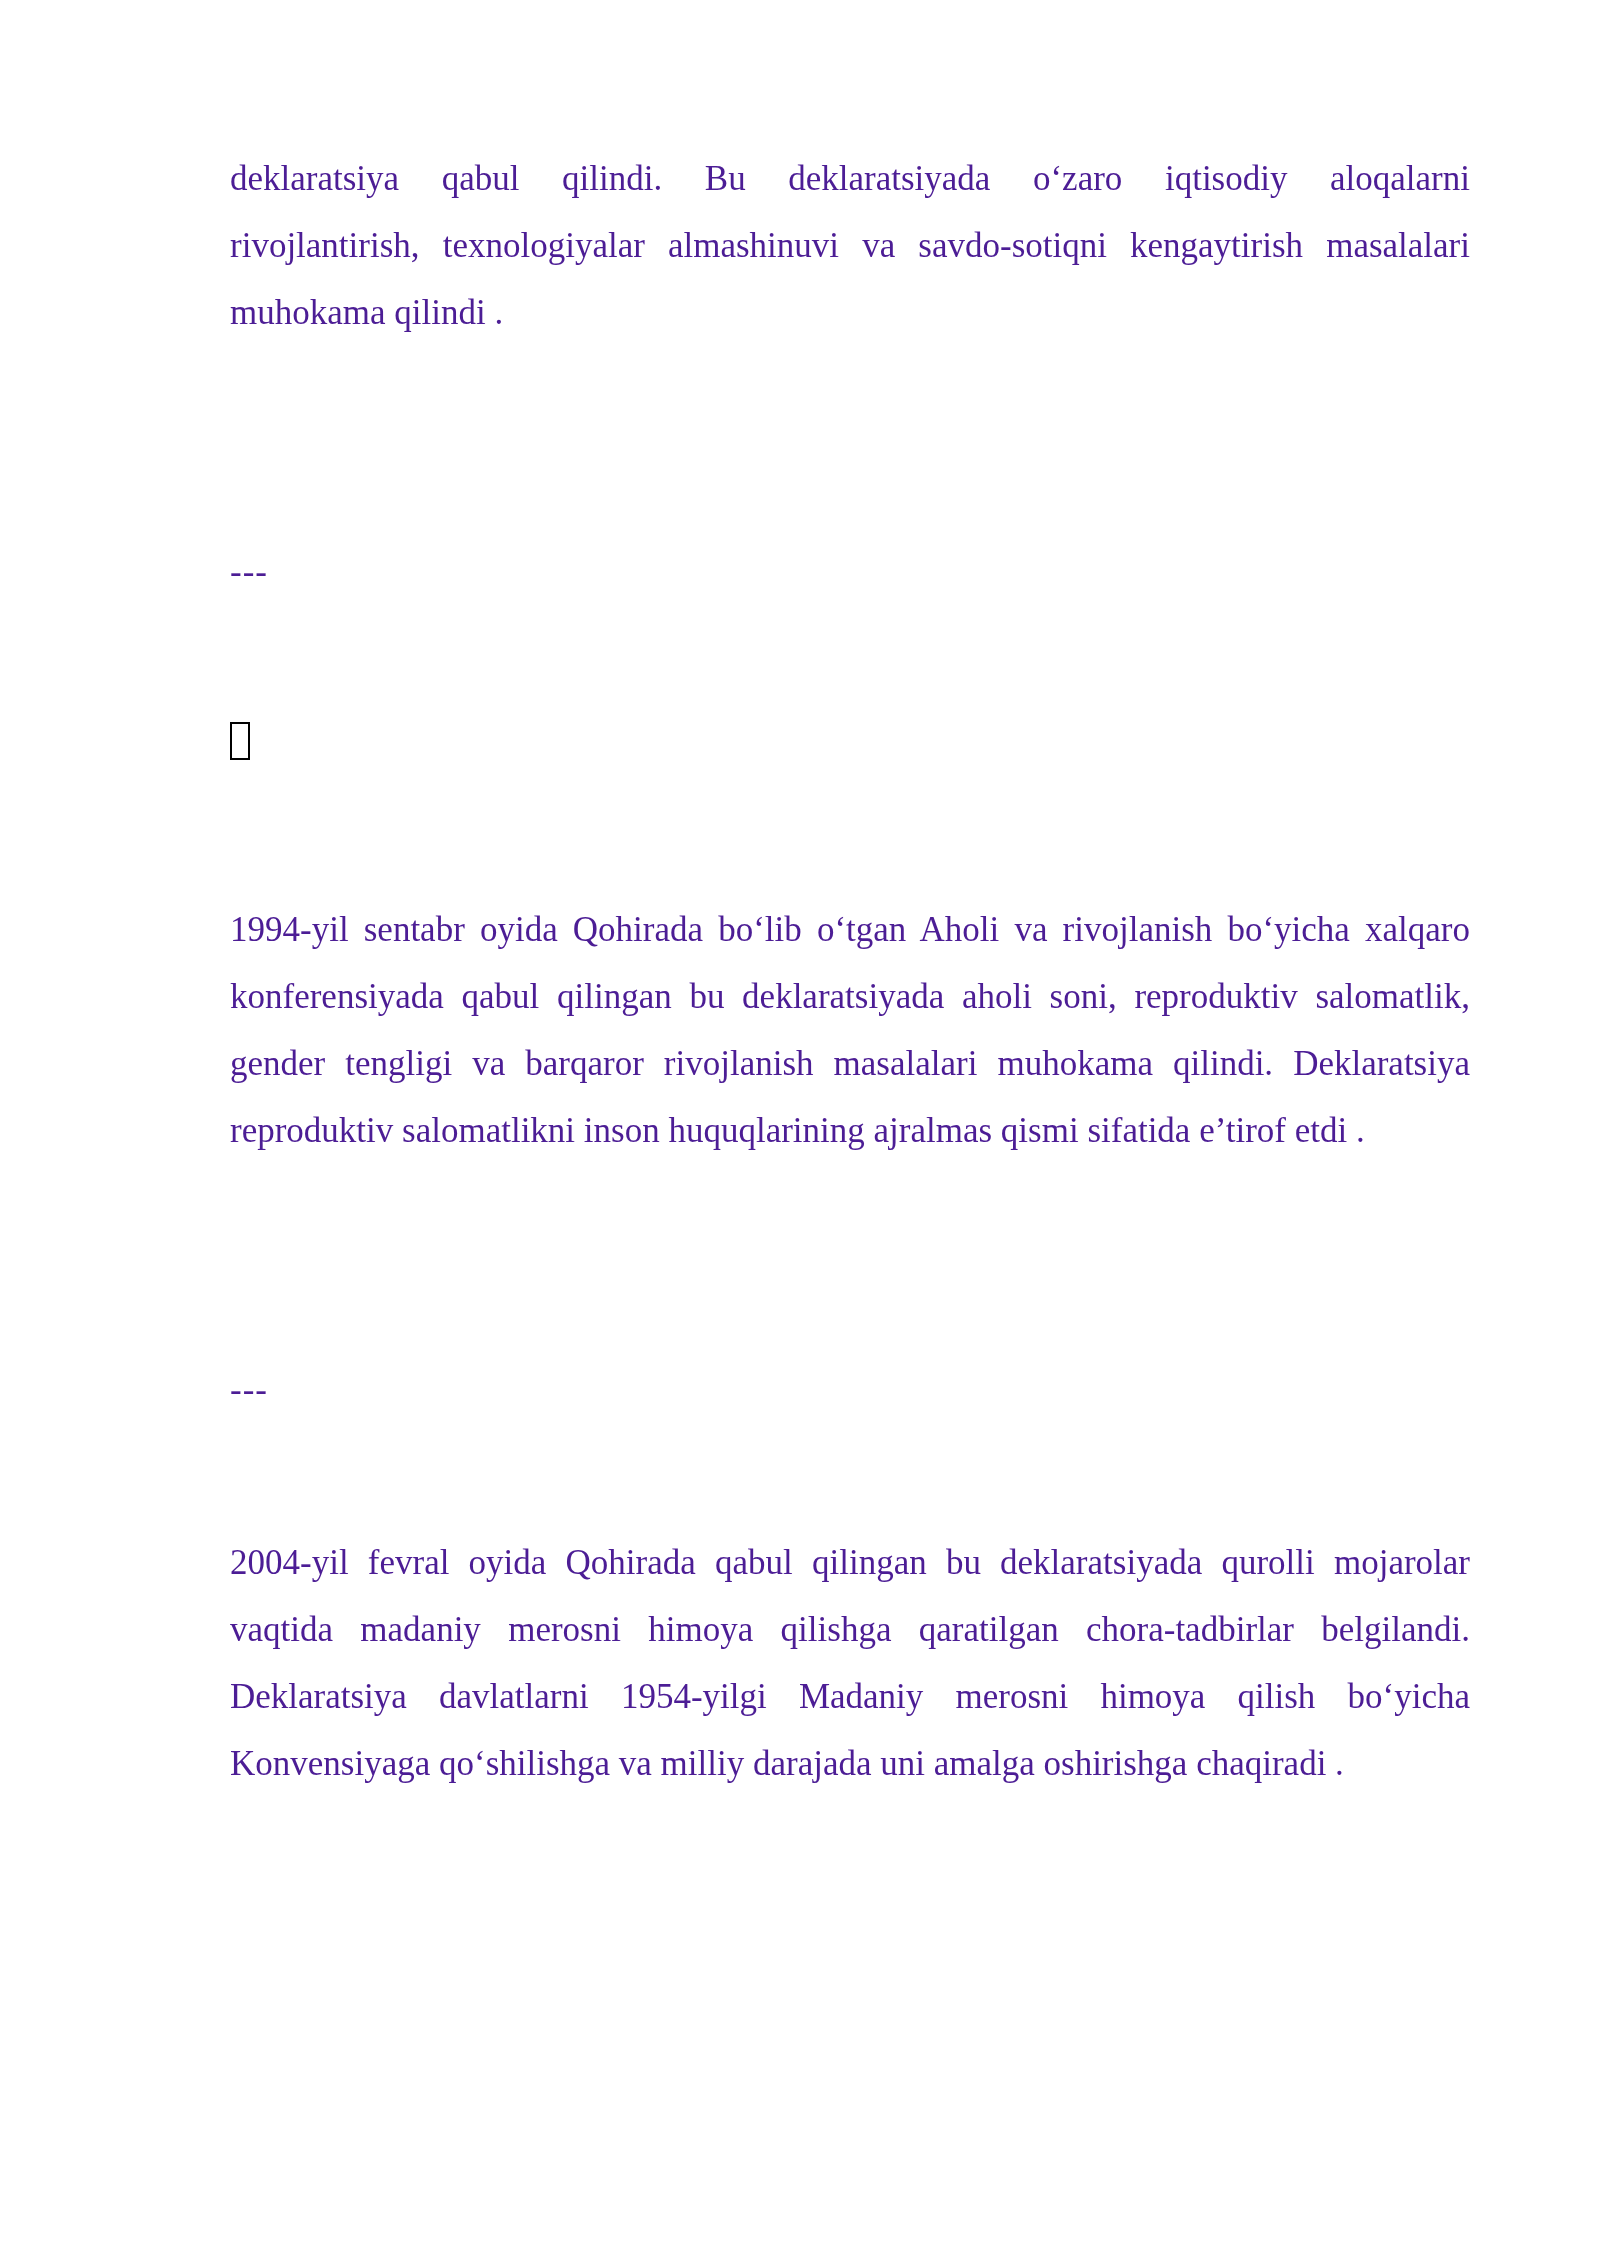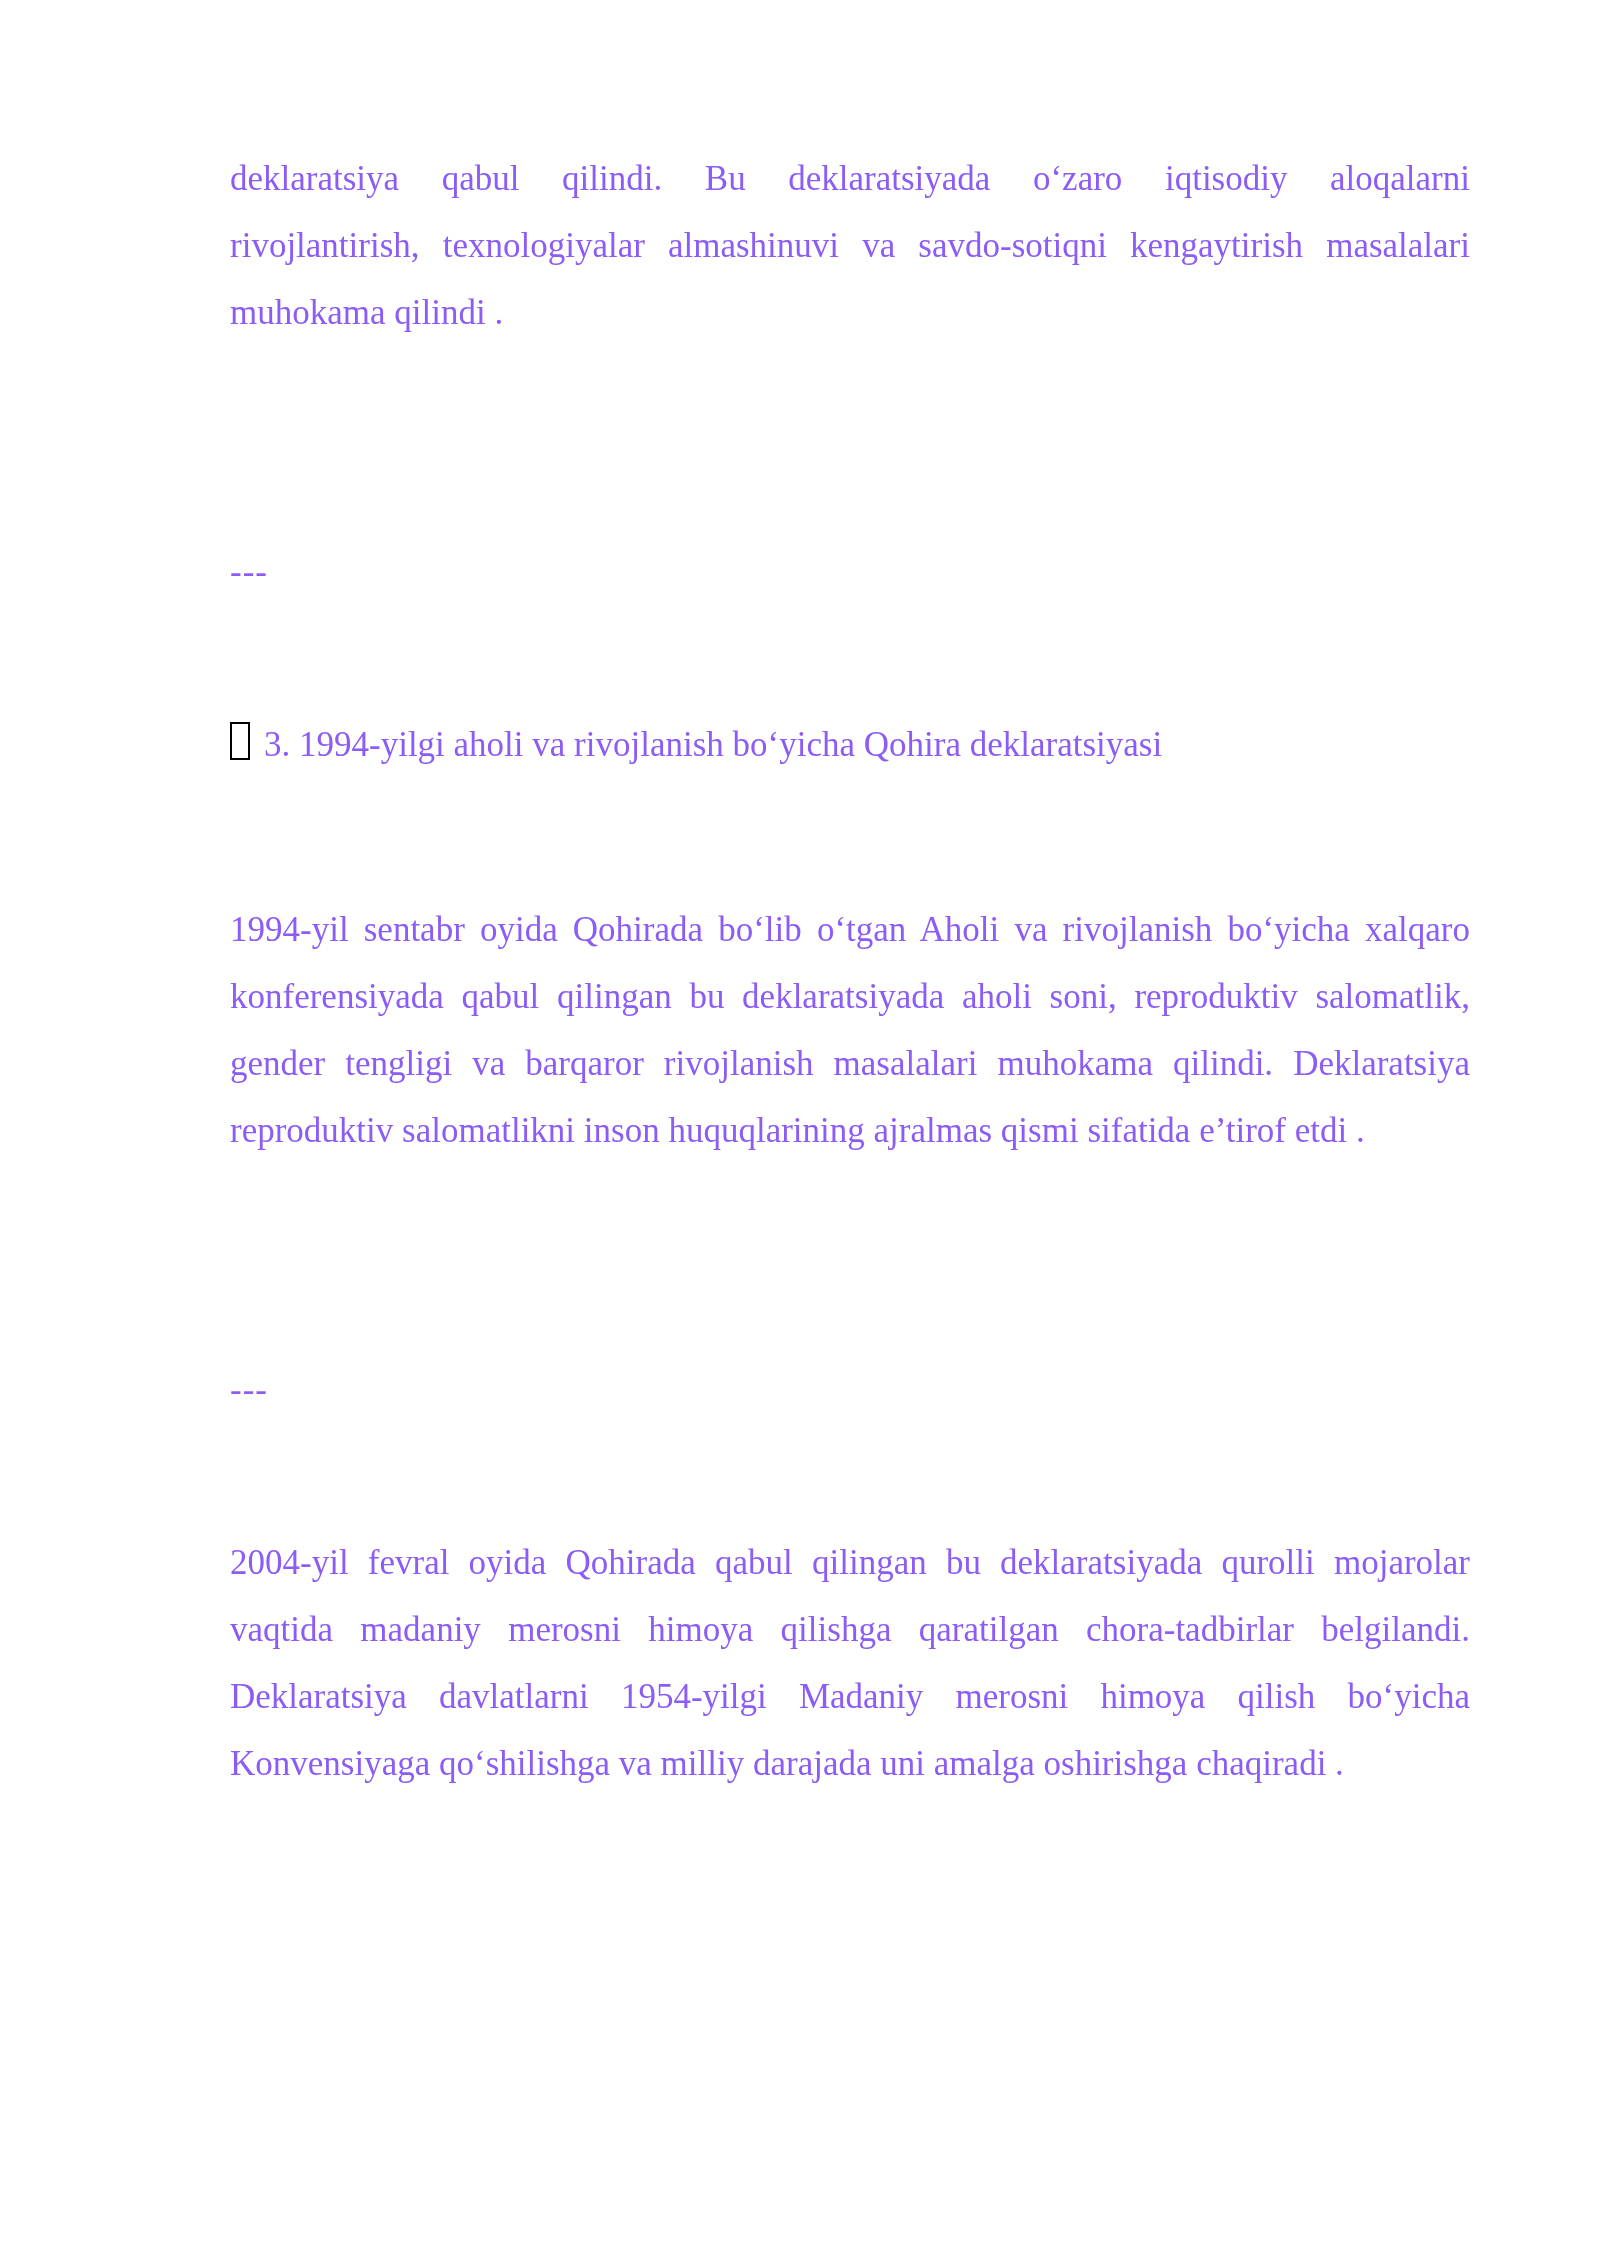--- a/index.html
+++ b/index.html
@@ -15,21 +15,21 @@
     box-sizing: border-box;
     width: 1600px;
     height: 2262px;
     padding: 145px 130px 0 230px;
   }
   .para, .sep, .heading {
     font-size: 35px;
     line-height: 67px;
     margin: 0;
     font-weight: normal;
-    color: #8b5cf6;
+    color: #4c1d95;
   }
   .para { margin-bottom: 106px; text-align: left; }
   
   .jl {
     display: inline-block;
     width: 100%;
     text-align: justify;
     text-align-last: justify;
     white-space: normal;
   }
@@ -55,21 +55,21 @@
 </style>
 </head>
 <body>
 
 <div class="doc">
 
   <p class="para"><span class="jl">deklaratsiya qabul qilindi. Bu deklaratsiyada o‘zaro iqtisodiy aloqalarni</span><span class="jl">rivojlantirish, texnologiyalar almashinuvi va savdo-sotiqni kengaytirish masalalari</span><span class="jl last">muhokama qilindi .</span></p>
 
   <p class="sep">---</p>
 
-  <p class="heading"><span class="tofu-box"></span><span>3. 1994-yilgi aholi va rivojlanish bo‘yicha Qohira deklaratsiyasi</span></p>
+  <p class="heading"><span class="tofu-box"></span></p>
 
   <p class="para"><span class="jl">1994-yil sentabr oyida Qohirada bo‘lib o‘tgan Aholi va rivojlanish bo‘yicha xalqaro</span><span class="jl">konferensiyada qabul qilingan bu deklaratsiyada aholi soni, reproduktiv salomatlik,</span><span class="jl">gender tengligi va barqaror rivojlanish masalalari muhokama qilindi. Deklaratsiya</span><span class="jl last">reproduktiv salomatlikni inson huquqlarining ajralmas qismi sifatida e’tirof etdi .</span></p>
 
   <p class="sep">---</p>
 
 
   <p class="para"><span class="jl">2004-yil fevral oyida Qohirada qabul qilingan bu deklaratsiyada qurolli mojarolar</span><span class="jl">vaqtida madaniy merosni himoya qilishga qaratilgan chora-tadbirlar belgilandi.</span><span class="jl">Deklaratsiya davlatlarni 1954-yilgi Madaniy merosni himoya qilish bo‘yicha</span><span class="jl last">Konvensiyaga qo‘shilishga va milliy darajada uni amalga oshirishga chaqiradi .</span></p>
 
 </div>
 

